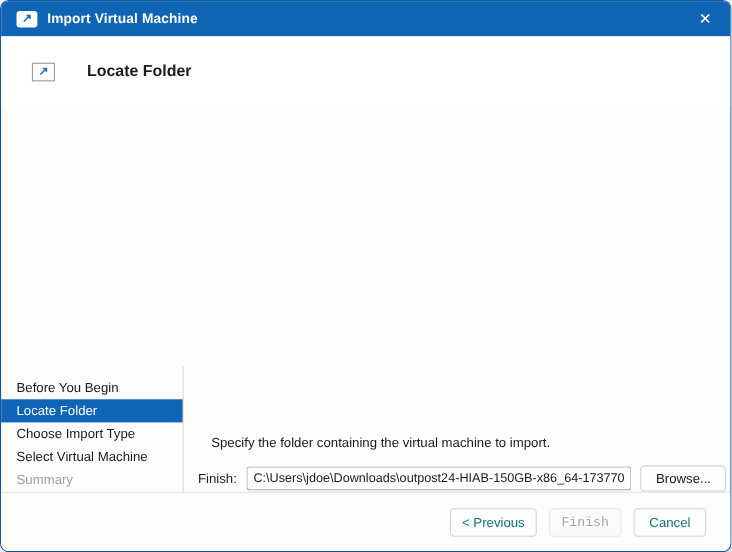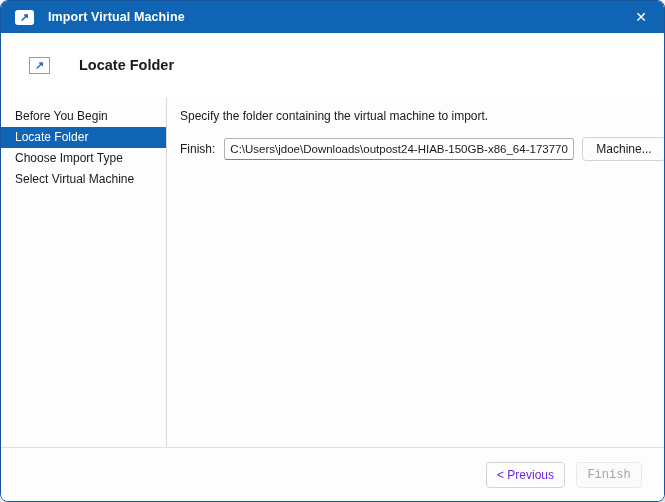--- a/index.html
+++ b/index.html
@@ -24,21 +24,21 @@
     padding-left: 14px;
   }
   .titlebar-icon {
     width: 19px; height: 15px;
     background: #ffffff; border-radius: 3px;
     display: flex; align-items: center; justify-content: center;
     color: #0F64B4; font-size: 11px; font-weight: bold; line-height: 1;
   }
   .titlebar-title {
     color: #ffffff; font-size: 12.5px; font-weight: 600;
-    margin-left: 14px; letter-spacing: 0.1px;
+    margin-left: 9px; letter-spacing: 0.1px;
   }
   .close-btn {
     margin-left: auto;
     width: 46px; height: 32px;
     display: flex; align-items: center; justify-content: center;
     color: #ffffff; font-size: 14px; cursor: pointer;
     background: transparent; border: none;
   }
 
   
@@ -53,37 +53,37 @@
     border: 1px solid #9a9a9a; background: #ffffff;
     display: flex; align-items: center; justify-content: center;
     color: #2a6cc0; font-size: 11px; font-weight: bold; line-height: 1;
   }
   .wizard-header-title {
     font-size: 14.5px; font-weight: bold; color: #1a1a1a;
     margin-left: 29px;
   }
 
   
-  .wizard-body { flex: 1 1 auto; display: flex; min-height: 0; }
+  .wizard-body { flex: 1 1 auto; display: flex; min-height: 0; align-items: flex-end; }
   .sidebar {
     width: 166px; flex: 0 0 166px;
     border-right: 1px solid #d9d9d9;
     padding-top: 9px;
   }
   .side-item {
     height: 21px; line-height: 21px;
     padding-left: 14px;
     font-size: 12px; color: #1a1a1a;
     cursor: pointer; white-space: nowrap;
   }
   .side-item.selected { background: #0F64B4; color: #ffffff; }
   .side-item.disabled { color: #9f9f9f; cursor: default; }
 
   .content { flex: 1 1 auto; padding: 12px 12px 0 13px; }
-  .instruction { font-size: 12px; color: #1a1a1a; margin-bottom: 14px; }
+  .instruction { font-size: 12px; color: #1a1a1a; margin-bottom: 14px; margin-left: 12px; }
   .folder-row { display: flex; align-items: center; }
   .folder-label { font-size: 12px; color: #1a1a1a; margin-right: 9px; }
   .folder-input {
     width: 350px; height: 22px;
     font-family: "Liberation Sans", sans-serif;
     font-size: 11.5px; color: #1a1a1a;
     padding: 0 5px;
     background: #ffffff;
     border: 1px solid #b3b3b3; border-bottom-color: #828282;
     border-radius: 3px;
@@ -102,21 +102,21 @@
   .footer {
     flex: 0 0 54px;
     border-top: 1px solid #e0e0e0;
     display: flex; align-items: center; justify-content: flex-end;
     padding-right: 22px; gap: 11px;
     background: #fdfdfd;
   }
   .btn {
     min-width: 66px; height: 26px; padding: 0 10px;
     font-family: "Liberation Sans", sans-serif;
-    font-size: 12px; color: #6d28d9;
+    font-size: 12px; color: #0f766e;
     background: #fdfdfd;
     border: 1px solid #d2d2d2; border-radius: 4px;
     cursor: pointer;
   }
   .btn.default-action { border: 1.5px solid #0F64B4; }
   .btn:disabled { color: #a5a5a5; border-color: #e9e9e9; background: #fbfbfb; cursor: default; font-family: Liberation Mono, monospace; }
 </style>
 </head>
 <body>
 
@@ -135,31 +135,33 @@
     <span class="wizard-header-title">Locate Folder</span>
   </div>
 
   <div class="wizard-body">
 
     <div class="sidebar">
       <div class="side-item">Before You Begin</div>
       <div class="side-item selected">Locate Folder</div>
       <div class="side-item">Choose Import Type</div>
       <div class="side-item">Select Virtual Machine</div>
+      <div class="side-item disabled">Summary</div>
     </div>
 
     <div class="content">
       <div class="instruction">Specify the folder containing the virtual machine to import.</div>
       <div class="folder-row">
         <span class="folder-label">Finish:</span>
         <input class="folder-input" type="text" value="C:\Users\jdoe\Downloads\outpost24-HIAB-150GB-x86_64-1737708719\" style="">
-        <button class="browse-btn">Machine...</button>
+        <button class="browse-btn">Browse...</button>
       </div>
     </div>
 
   </div>
 
   <div class="footer">
     <button class="btn">&lt; Previous</button>
     <button class="btn" disabled="">Finish</button>
+    <button class="btn">Cancel</button>
   </div>
 
 </div>
 
 </body></html>

